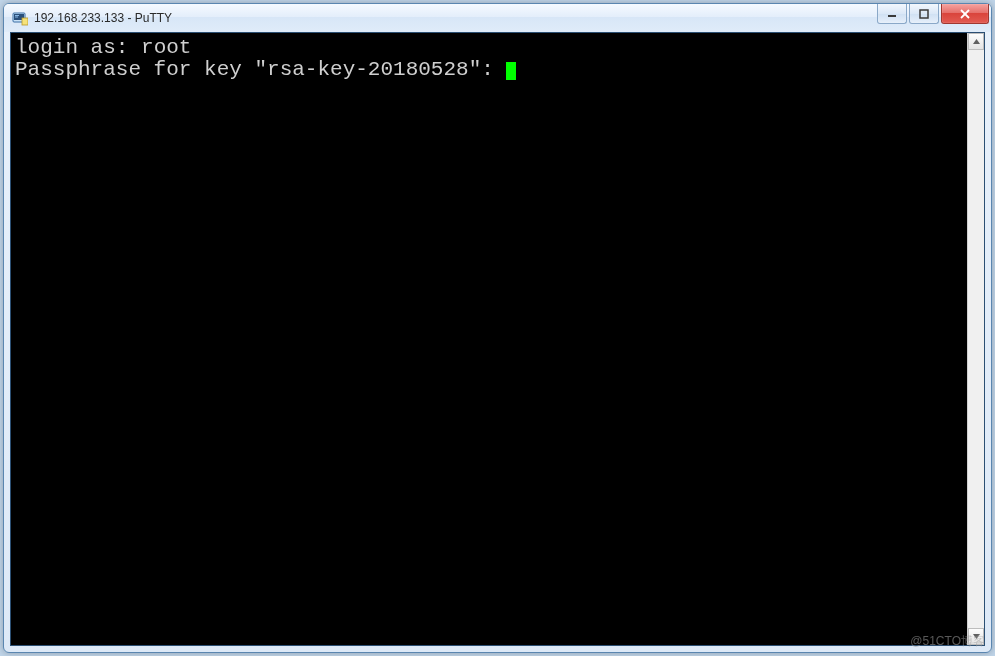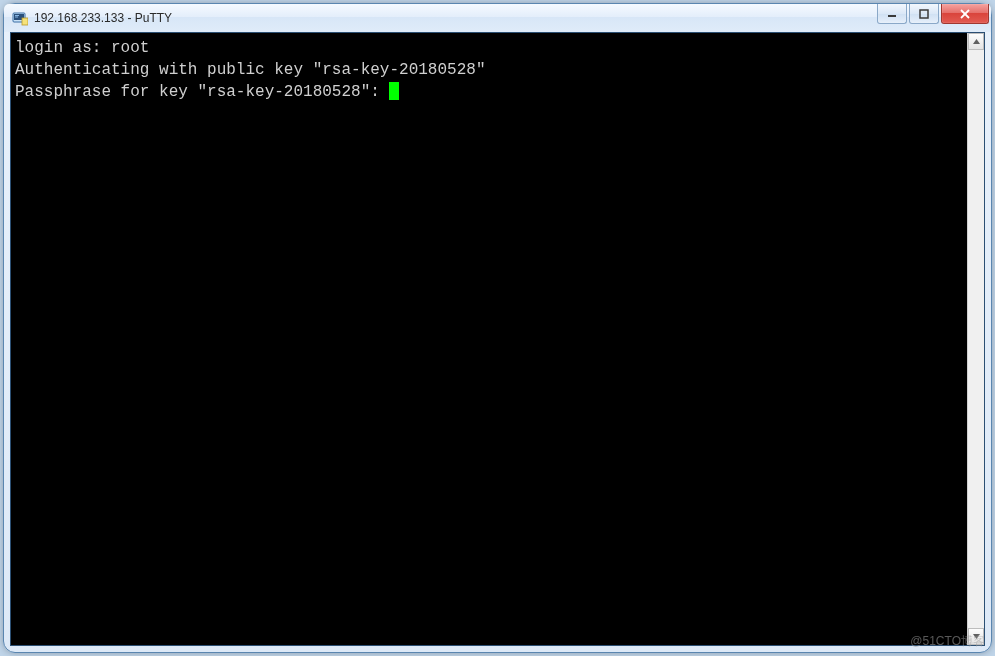--- a/index.html
+++ b/index.html
@@ -8,21 +8,21 @@
     width: 995px; height: 656px;
     overflow: hidden;
     font-family: "Segoe UI", Tahoma, sans-serif;
     background: #bfd4e8;
   }
   .window {
     position: absolute;
     left: 3px; top: 3px;
     width: 989px; height: 650px;
     border: 1px solid #5a86b0;
-    border-radius: 12px;
+    border-radius: 6px;
     background: linear-gradient(to bottom, #e8f1fb 0%, #dde9f7 100%);
     box-shadow: 0 0 6px rgba(0,0,0,0.25);
     display: flex;
     flex-direction: column;
   }
   .titlebar {
     height: 28px;
     display: flex;
     align-items: center;
     padding: 0 2px 0 8px;
@@ -67,21 +67,21 @@
     margin: 0 6px 6px 6px;
     background: #000;
     border: 1px solid #2b4f73;
     position: relative;
     display: flex;
   }
   .term {
     flex: 1 1 auto;
     padding: 4px 4px;
     font-family: "Courier New", monospace;
-    font-size: 16px;
+    font-size: 21px;
     line-height: 22px;
     color: #cfcfcf;
     white-space: pre;
     overflow: hidden;
   }
   .term .line { display: block; }
   .cursor {
     display: inline-block;
     width: 10px; height: 18px;
     background: #00ff00;
@@ -141,21 +141,21 @@
       <div class="win-btn close">
         <svg width="12" height="10" viewBox="0 0 12 10">
           <line x1="2" y1="1" x2="10" y2="9" stroke="#fff" stroke-width="1.8"></line>
           <line x1="10" y1="1" x2="2" y2="9" stroke="#fff" stroke-width="1.8"></line>
         </svg>
       </div>
     </div>
   </div>
 
   <div class="client">
-    <div class="term"><span class="line"><span>login as: </span><span>root</span></span><span class="line">Authenticating with public key "rsa-key-20180528"</span><span class="line"><span>Passphrase for key "rsa-key-20180528": </span><span class="cursor"></span></span></div>
+    <div class="term"><span class="line"><span>login as: </span><span>root</span></span><span class="line"><span>Passphrase for key "rsa-key-20180528": </span><span class="cursor"></span></span></div>
     <div class="scrollbar">
       <div class="sb-btn up">
         <svg width="9" height="9" viewBox="0 0 9 9">
             <polygon points="4.5,2 8,7 1,7" fill="#606060"></polygon>
           </svg>
       </div>
       <div class="sb-btn down">
         <svg width="9" height="9" viewBox="0 0 9 9">
             <polygon points="4.5,7 8,2 1,2" fill="#606060"></polygon>
           </svg>

